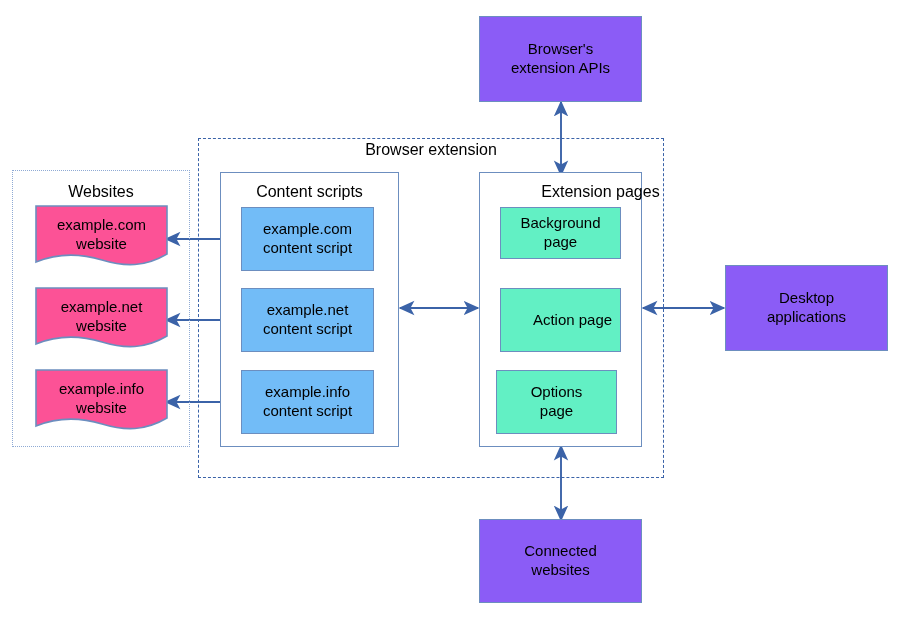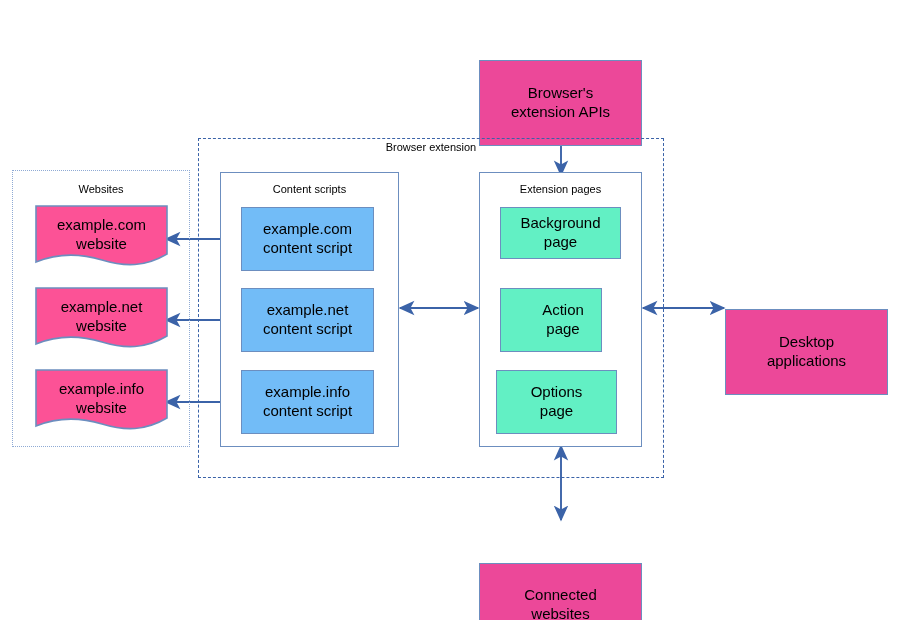--- a/index.html
+++ b/index.html
@@ -25,23 +25,22 @@
     align-items: center;
     justify-content: center;
     text-align: center;
     line-height: 1.25;
     white-space: pre-line;
     font-size: 15px;
     color: #000000;
   }
   
   .rect-plain {
-    background: #ec4899;
+    background: #8b5cf6;
     border: 1.6px solid #6c8ebf;
-    margin-top: 44px;
   }
   
   .group-solid {
     position: absolute;
     box-sizing: border-box;
     background: #ffffff;
     border: 1.6px solid #6c8ebf;
   }
   
   .group-dashed {
@@ -55,21 +54,21 @@
     position: absolute;
     box-sizing: border-box;
     background: transparent;
     border: 1.6px dotted #8faad4;
   }
   .group-title {
     position: absolute;
     left: 0;
     right: 0;
     text-align: center;
-    font-size: 11px;
+    font-size: 16px;
     color: #000000;
   }
   .blue-box {
     background: #72bcf7;
     border: 1.5px solid #6c8ebf;
   }
   .green-box {
     background: #62f0c4;
     border: 1.5px solid #6c8ebf;
   }
@@ -172,21 +171,21 @@
   <div class="group-title" style="left:220px;top:183px;width:179px;">Content scripts</div>
 
   <div class="node blue-box" style="left:241px;top:207px;width:133px;height:64px;">example.com
 content script</div>
   <div class="node blue-box" style="left:241px;top:288px;width:133px;height:64px;">example.net
 content script</div>
   <div class="node blue-box" style="left:241px;top:370px;width:133px;height:64px;">example.info
 content script</div>
 
   <div class="group-solid" style="left:479px;top:172px;width:163px;height:275px;"></div>
-  <div class="group-title" style="left:479px;top:183px;width:163px;">Extension pages</div>
+  <div class="group-title" style="left:479px;top:183px;width:163px;padding-left:40px;">Extension pages</div>
 
   <div class="node green-box" style="left:500px;top:207px;width:121px;height:52px;">Background
 page</div>
-  <div class="node green-box" style="left:500px;top:288px;width:102px;height:64px;padding-left:24px;">Action page</div>
+  <div class="node green-box" style="left:500px;top:288px;width:121px;height:64px;padding-left:24px;">Action page</div>
   <div class="node green-box" style="left:496px;top:370px;width:121px;height:64px;">Options
 page</div>
 
 </div>
 
 </body></html>

